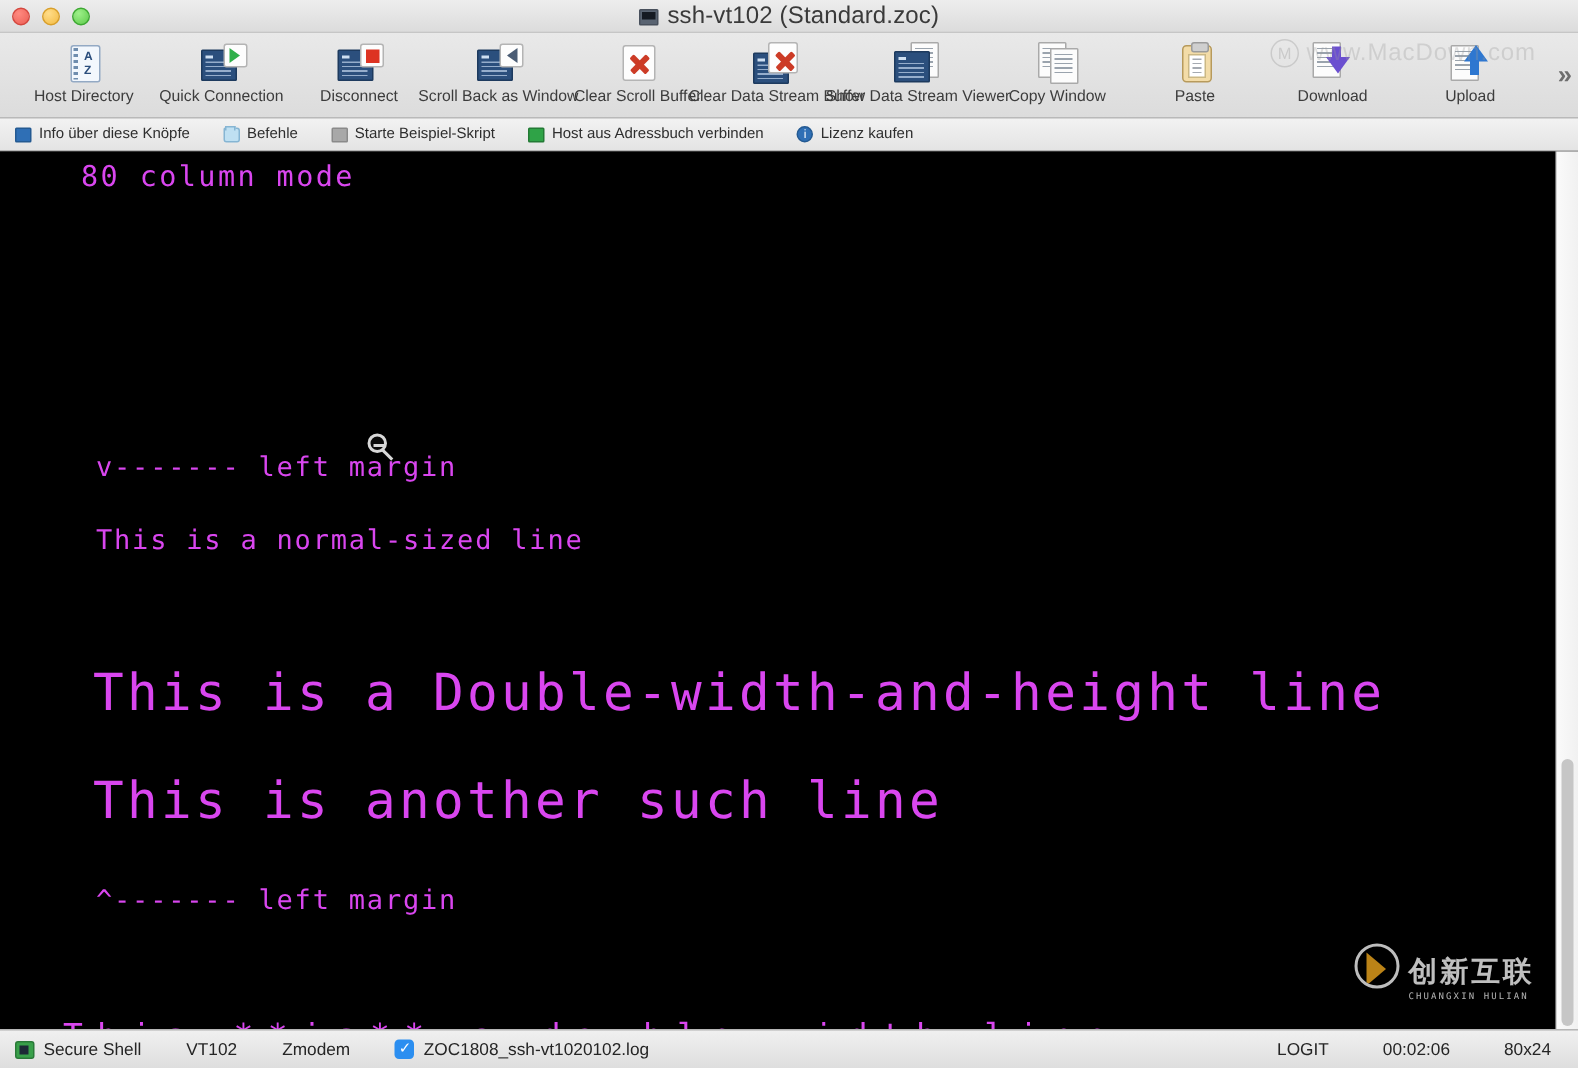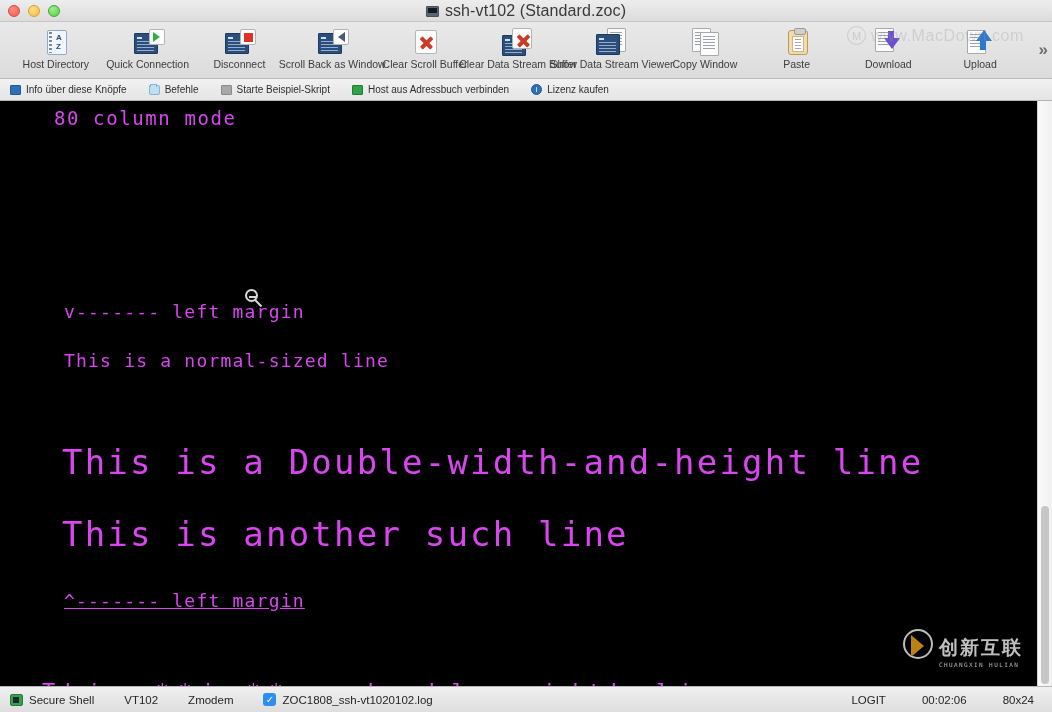--- a/index.html
+++ b/index.html
@@ -192,21 +192,21 @@
     padding: 0;
   }
   .trow { white-space: pre; position: absolute; left: 0; color: #d946ef; margin-left: 40px; }
 
   .r-80col   { top: 6px;   left: 14px;  font-size: 19px; letter-spacing: 1.6px; }
   .r-vmargin { top: 200px; left: 24px;  font-size: 18px; letter-spacing: 1.2px; }
   .r-normal  { top: 249px; left: 24px;  font-size: 18px; letter-spacing: 1.2px; }
   .r-dw1     { top: 293px; left: 24px;  font-size: 22px; letter-spacing: 9.5px; }
   .r-dwh1    { top: 341px; left: 22px;  font-size: 34px; letter-spacing: 2.2px; }
   .r-dwh2    { top: 413px; left: 22px;  font-size: 34px; letter-spacing: 2.2px; }
-  .r-cmargin { top: 489px; left: 24px;  font-size: 18px; letter-spacing: 1.2px; text-decoration: underline; }
+  .r-cmargin { top: 489px; left: 24px;  font-size: 18px; letter-spacing: 1.2px; }
   .r-dw2     { top: 578px; left: 2px;   font-size: 22px; letter-spacing: 9.5px; }
 
   .mouse-cursor {
     position: absolute; left: 245px; top: 188px;
     width: 22px; height: 22px; pointer-events: none;
   }
   .mc-ring {
     position: absolute; left: 0; top: 0; width: 13px; height: 13px;
     border: 2px solid #d8d8d8; border-radius: 50%;
     background: rgba(40,40,40,.25);

